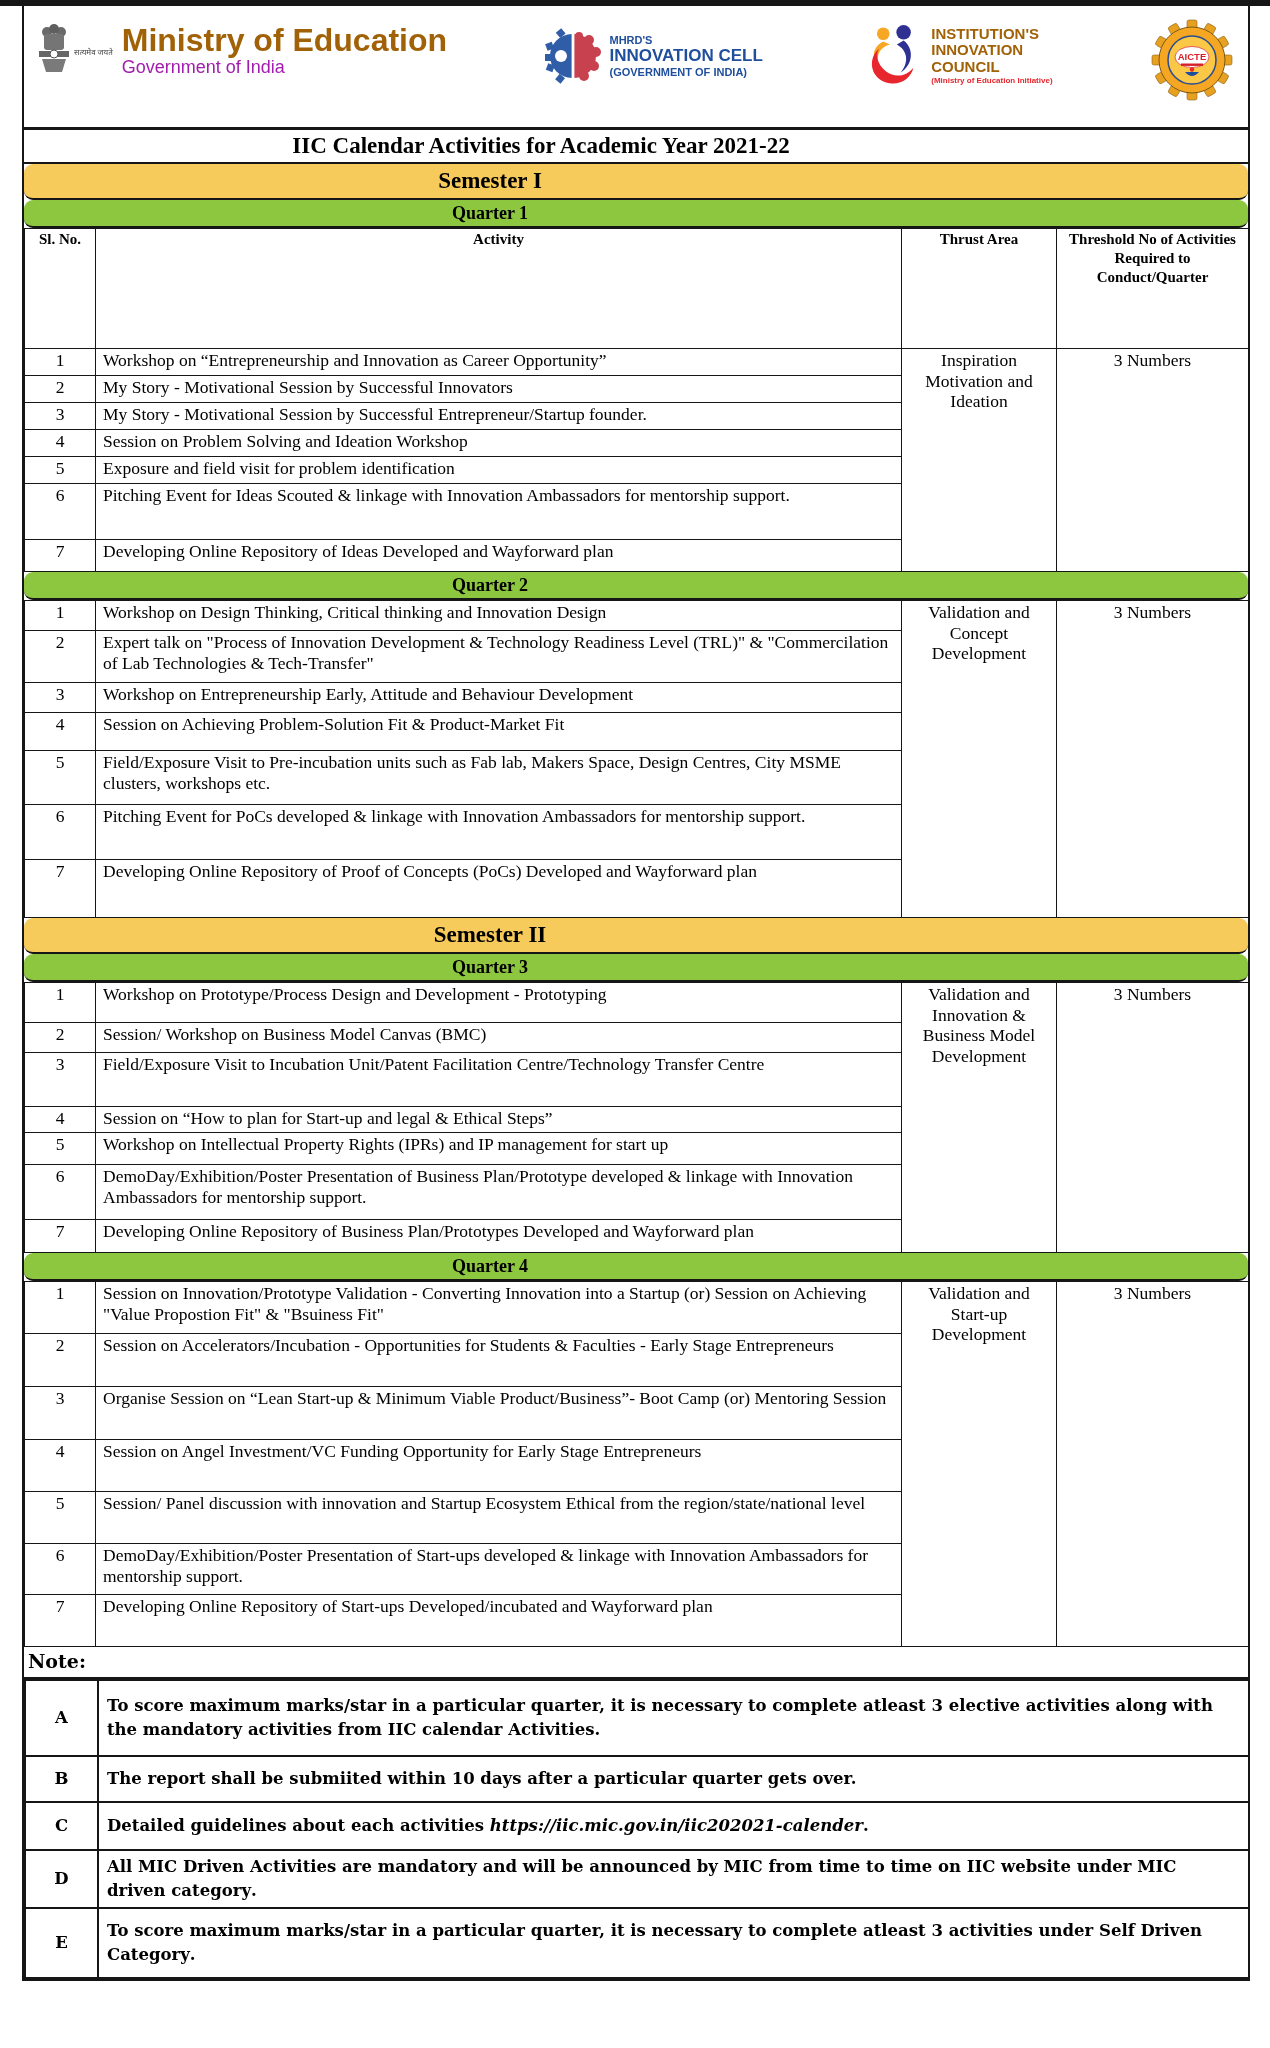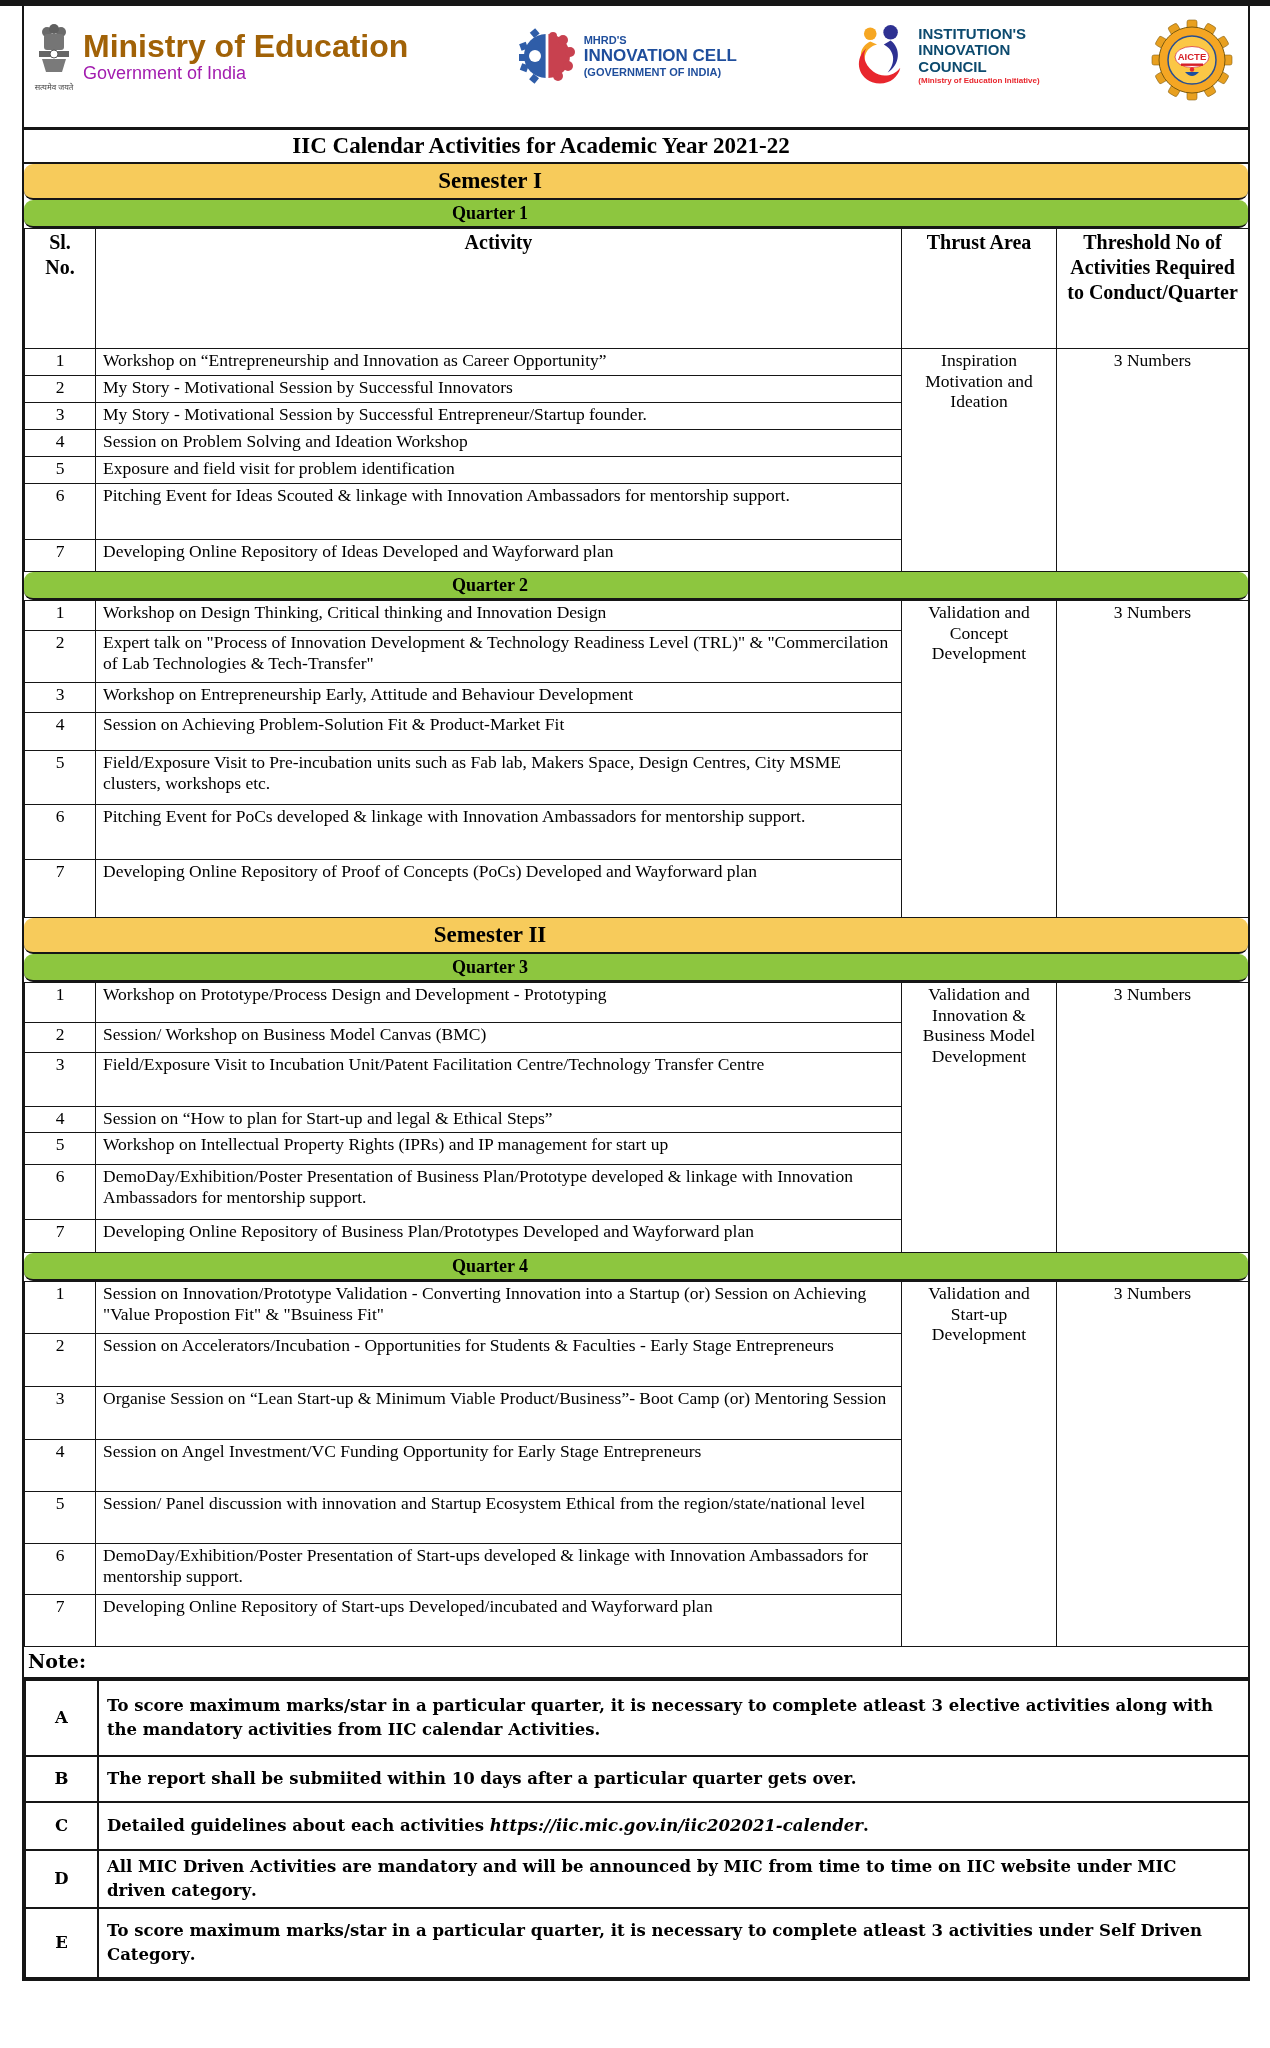--- a/index.html
+++ b/index.html
@@ -17,29 +17,29 @@
   
   .logos {
     height:124px; border-bottom:3px solid #161616;
     display:flex; justify-content:space-between; align-items:flex-start;
     padding:8px 14px 0 10px;
   }
   .logo { display:flex; align-items:center; gap:9px; }
   .logo-moe { margin-top:8px; }
   .moe-text .t1 { font-family:"Liberation Sans",sans-serif; font-size:32px; font-weight:bold; color:#a16207; line-height:1.05;text-align:right; }
   .moe-text .t2 { font-family:"Liberation Sans",sans-serif; font-size:18px; color:#a21caf; }
-  .moe-col { display:flex; flex-direction:column; align-items:center; }
+  .moe-col { display:flex; align-items:center; }
   .moe-hindi { font-size:8px; color:#444; margin-top:1px; }
   .logo-mic { margin-top:14px; }
   .mic-text div { font-family:"Liberation Sans",sans-serif; font-weight:bold; color:#1f4e9c; }
   .mic-text .m1 { font-size:11px; }
   .mic-text .m2 { font-size:17px; }
   .mic-text .m3 { font-size:11px; }
   .logo-iic { margin-top:10px; }
-  .iic-text div { font-family:"Liberation Sans",sans-serif; font-weight:bold; color:#0c4a6e; font-size:15px; line-height:1.1; }
+  .iic-text div { font-family:"Liberation Sans",sans-serif; font-weight:bold; color:#a16207; font-size:15px; line-height:1.1; }
   .iic-text .i4 { color:#e8262d; font-size:8px; margin-top:2px; }
   .logo-aicte { margin-top:4px; }
 
   
   .title-row {
     height:34px; border-bottom:2px solid #161616;
     display:flex; align-items:center; justify-content:center;
     font-size:23px; font-weight:bold; padding-right:190px;
   }
   .band { display:flex; align-items:center; justify-content:center; font-weight:bold; border-bottom:2px solid #161616;border-radius:9px; }
@@ -48,21 +48,21 @@
 
   
   table.qtable { border-collapse:collapse; width:100%; table-layout:fixed; }
   .c-sl { width:71px; } .c-act { width:806px; } .c-thrust { width:155px; } .c-thresh { width:192px; }
   table.qtable td {
     border:1px solid #161616; padding:1px 7px 2px 7px;
     font-size:17.5px; line-height:1.18; vertical-align:top;
   }
   td.sl { text-align:center; padding:1px 2px; }
   td.thrust, td.thresh { text-align:center; vertical-align:middle; font-size:18px; line-height:1.35; }
-  tr.colhead td { font-weight:bold; text-align:center; font-size:20px; vertical-align:top; height:120px; line-height:1.25; }
+  tr.colhead td { font-weight:bold; text-align:center; font-size:15px; vertical-align:top; height:120px; line-height:1.25; }
 
   
   .note-head { height:32px; border-bottom:2px solid #161616; font-weight:bold; font-size:19px; padding:3px 4px; font-family:"DejaVu Serif", serif; }
   table.ntable { border-collapse:collapse; width:100%; table-layout:fixed; }
   .n-key { width:73px; } .n-txt { width:1151px; }
   table.ntable td {
     border:2px solid #161616; font-family:"DejaVu Serif", serif;
     font-size:16.5px; font-weight:bold; line-height:1.45; padding:3px 8px;
   }
   td.nkey { text-align:center; vertical-align:middle; }

